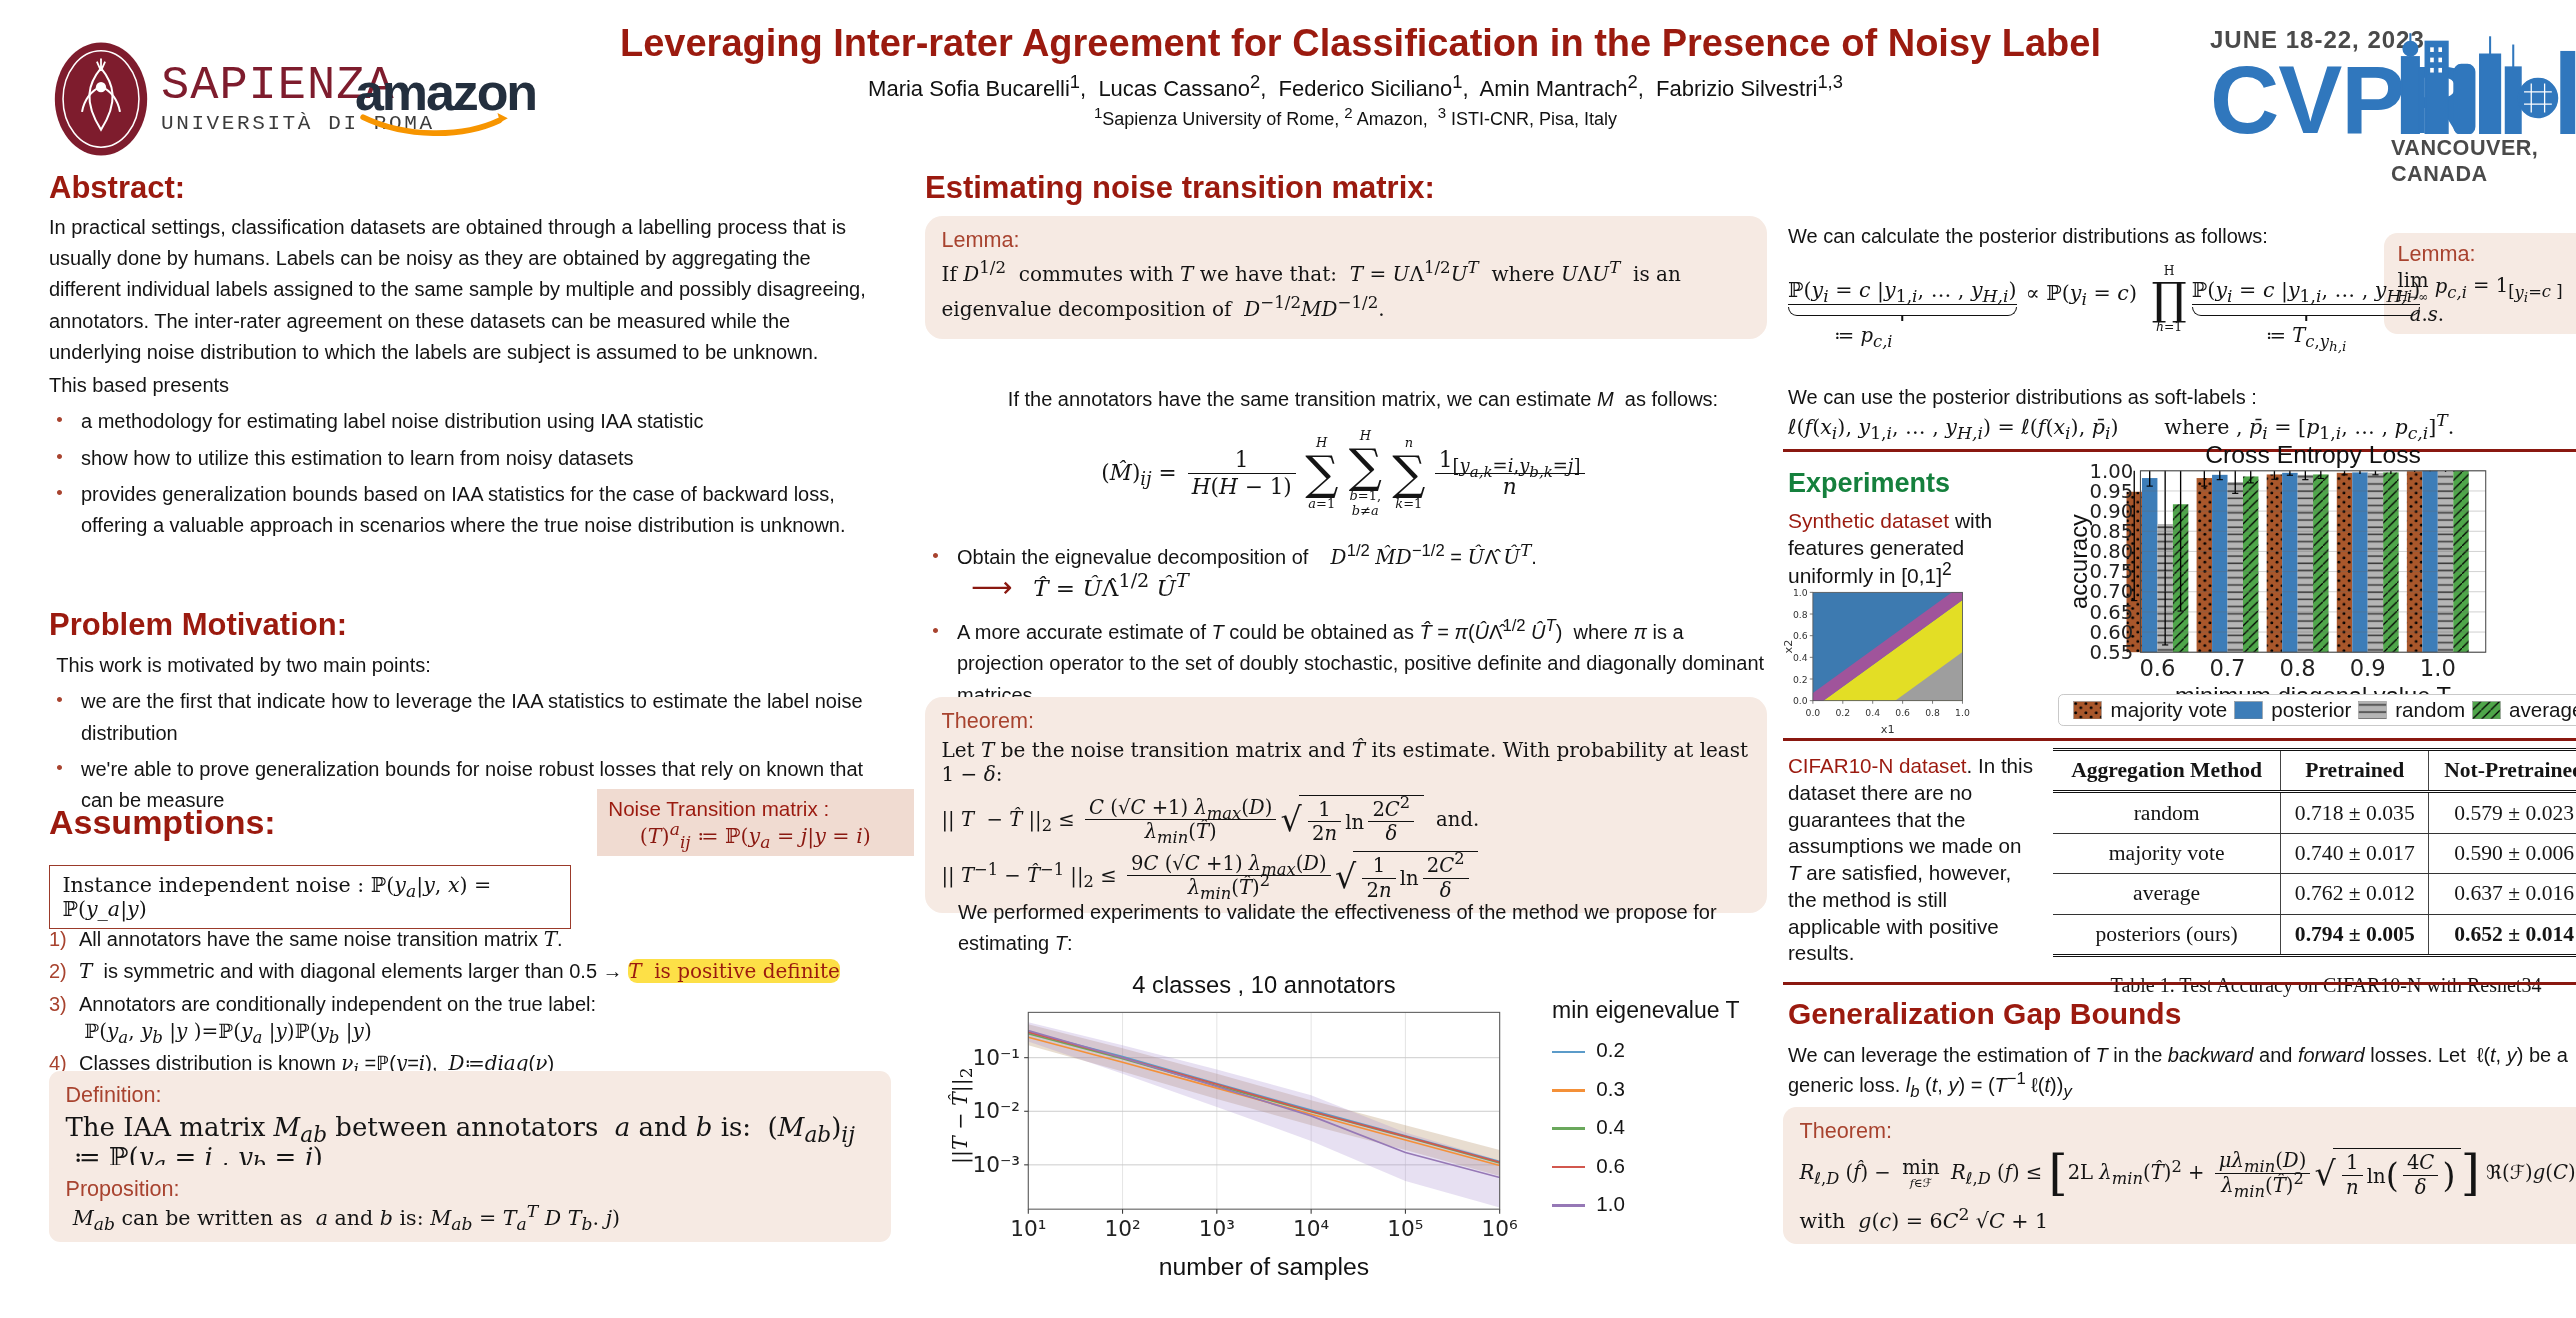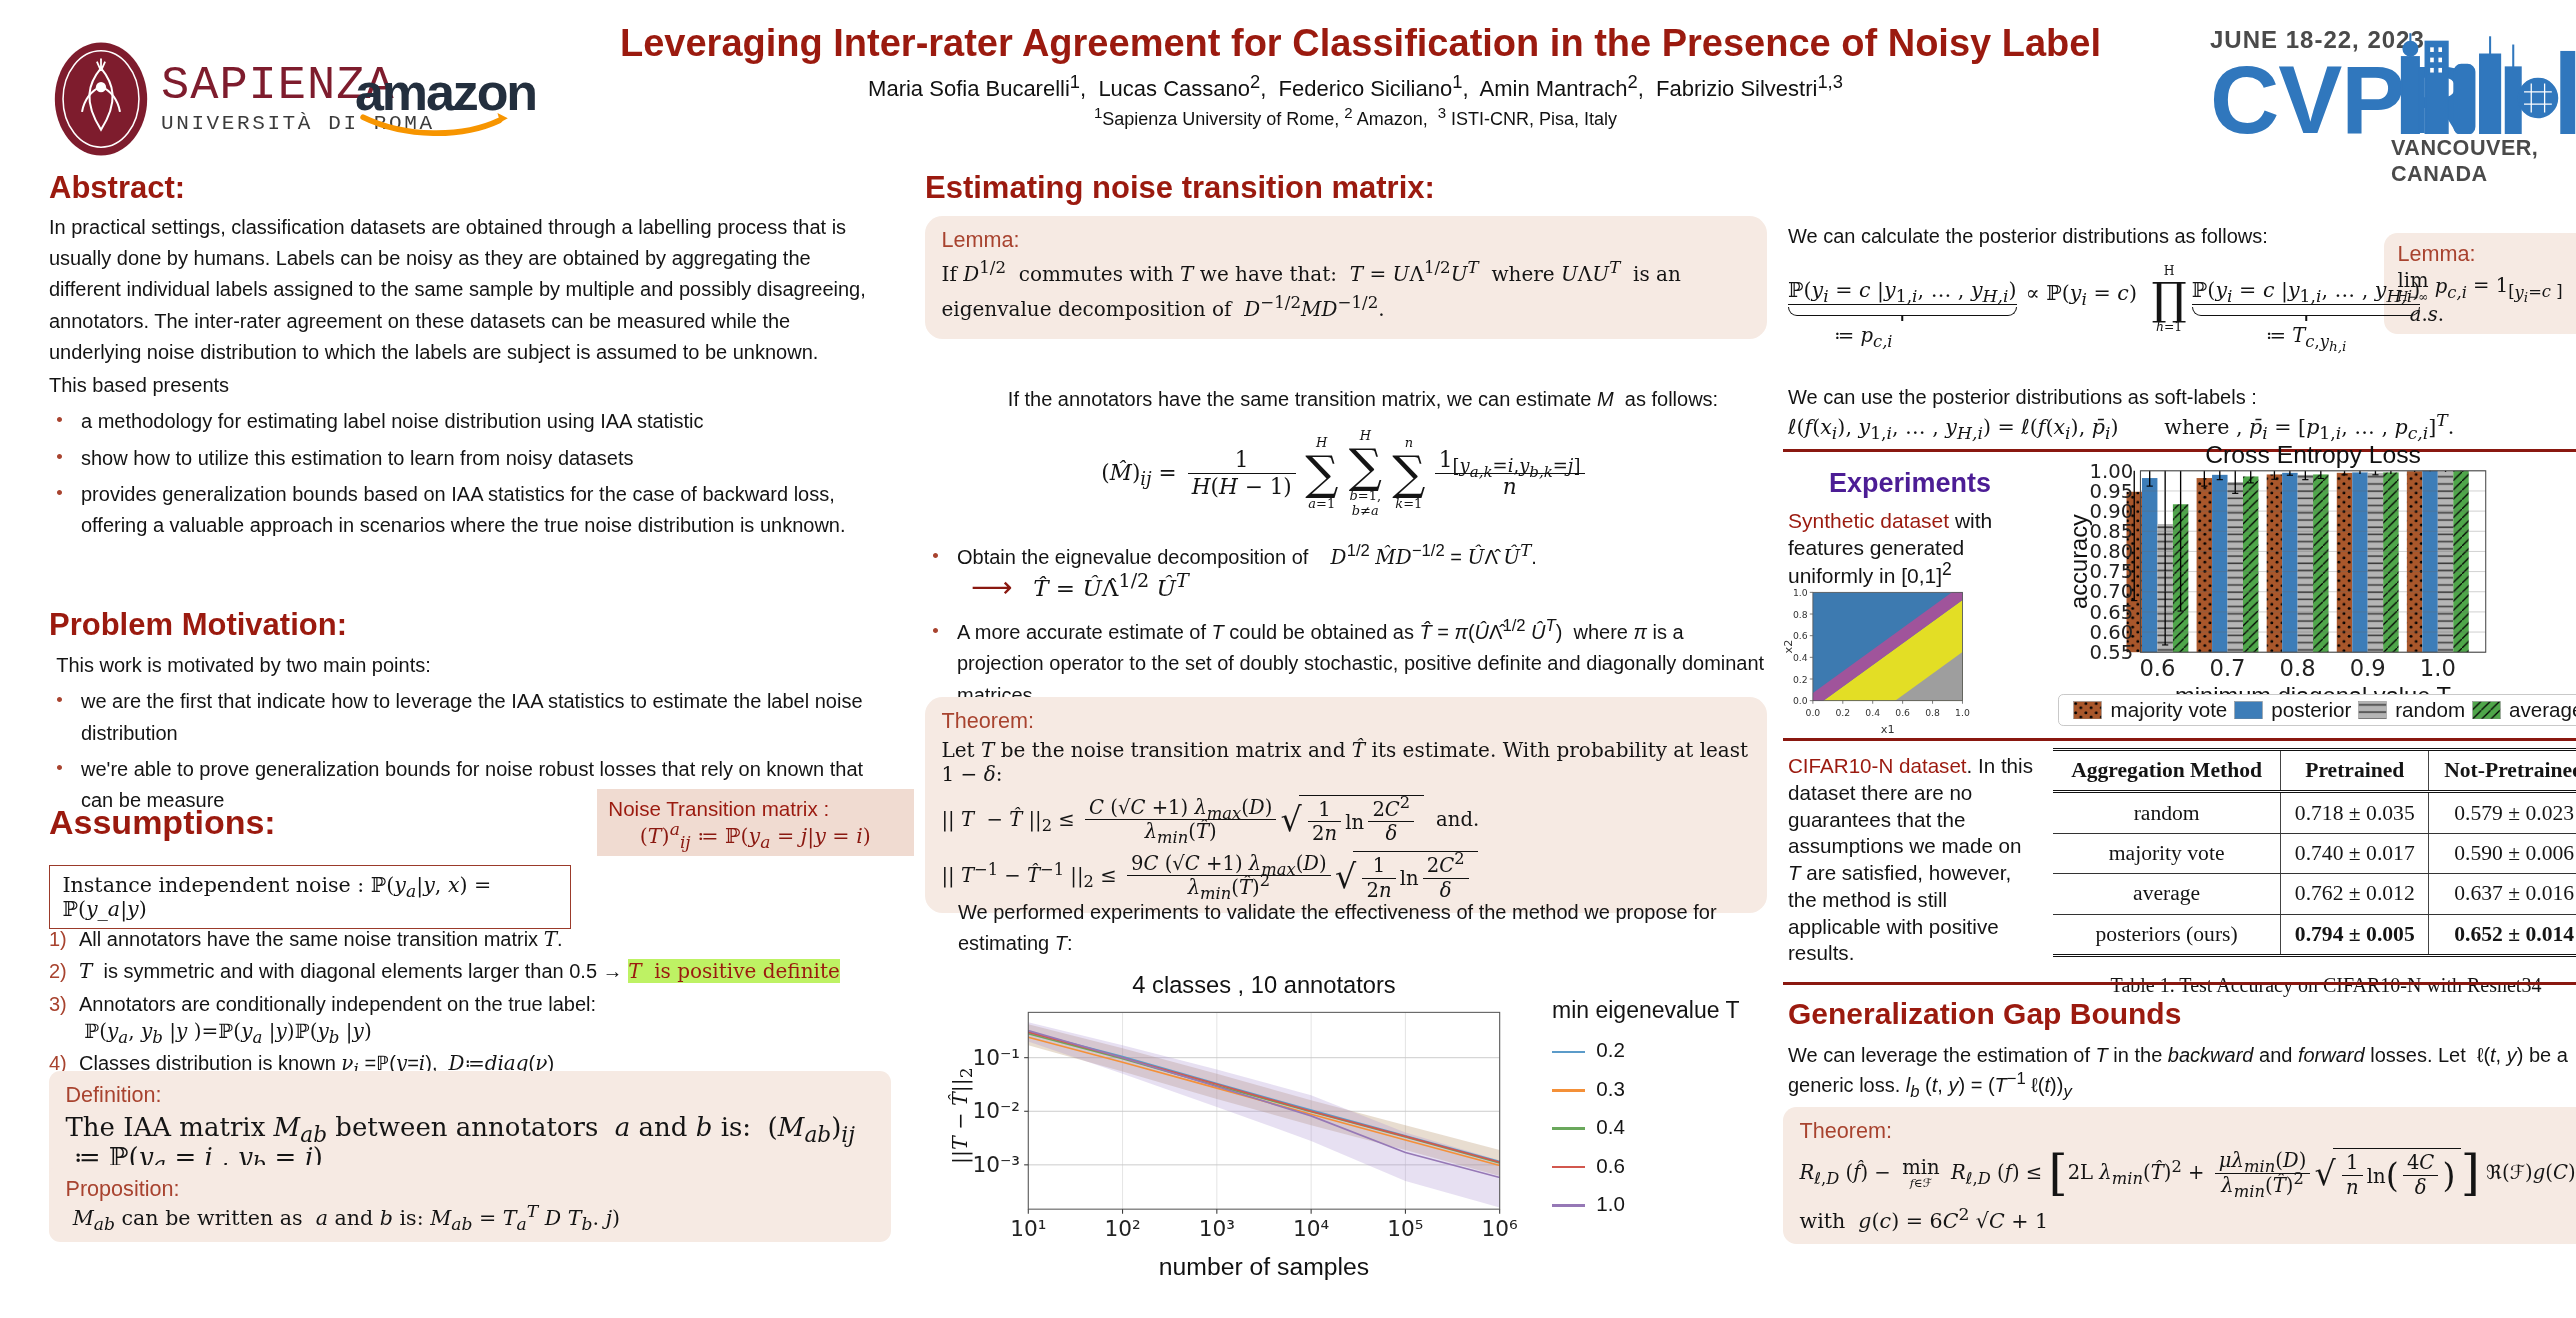--- a/index.html
+++ b/index.html
@@ -13,21 +13,21 @@
   .colhead{font-size:31px;font-weight:bold;color:#9b1a0f;}
   .body-txt{font-size:20px;line-height:1.56;color:#141414;}
   ul.blist{list-style:none;margin:3.1px 0 0 0;padding:0;}
   ul.blist li{position:relative;padding-left:32px;margin-top:5.2px;}
   ul.blist li::before{content:"•";position:absolute;left:7.2px;top:0;color:#a8432f;font-size:18.5px;}
   .numrow{display:flex;margin-top:5.2px;}
   .numrow .num{color:#a8432f;width:30px;flex:0 0 30px;}
   .eq-indent{display:inline-block;margin-left:5.2px;}
   .pinkbox{background:#f6eae3;border-radius:17.5px;padding:11.3px 16.5px;}
   .boxlabel{color:#a8432f;font-size:21.6px;margin-bottom:4.1px;}
-  .hl-red{background:#bef264;color:#9b1a0f;}
+  .hl-red{background:#fde047;color:#9b1a0f;border-radius:9px;}
   .m{font-family:"DejaVu Serif","DejaVu Sans",serif;}
   .m i{font-family:"DejaVu Serif","DejaVu Sans",serif;}
   .frac{display:inline-flex;flex-direction:column;vertical-align:middle;text-align:center;margin:0 4.1px;}
   .frac .t{display:block;padding:0 4.1px;line-height:1.15;}
   .frac .b{display:block;border-top:1.5px solid #111;padding:0 4.1px;line-height:1.2;}
   .bigop{display:inline-flex;flex-direction:column;align-items:center;vertical-align:middle;line-height:1;margin:0 5.2px;}
   .bigop .up{font-size:60%;line-height:1;}
   .bigop .op{font-size:215%;line-height:1;}
   .bigop .op.sm{font-size:100%;}
   .bigop .lo{font-size:60%;line-height:1.1;text-align:center;}
@@ -350,21 +350,21 @@
       <div class="ubrace"></div>
       <div class="pf-label">≔ <i>T</i><sub><i>c</i>,<i>y<sub>h,i</sub></i></sub></div>
     </div>
   </div>
 
   <div class="abs body-txt" style="left:1788px;top:382px;width:721px;">We can use the posterior distributions as soft-labels :</div>
   <div class="abs m" style="left:1788px;top:415px;width:840px;font-size:20.6px;">ℓ(<i>f</i>(<i>x<sub>i</sub></i>), <i>y</i><sub>1,<i>i</i></sub>, … , <i>y<sub>H,i</sub></i>) = ℓ(<i>f</i>(<i>x<sub>i</sub></i>), <i>p̄<sub>i</sub></i>) &nbsp;&nbsp;&nbsp;&nbsp;&nbsp; where , <i>p̄<sub>i</sub></i> = [<i>p</i><sub>1,<i>i</i></sub>, … , <i>p<sub>c,i</sub></i>]<sup><i>T</i></sup>.</div>
 
   <div class="abs sepline" style="left:1783px;top:449px;width:850px;"></div>
 
-  <h3 class="abs" style="left:1788px;top:468px;font-size:27px;color:#4c1d95;margin-left:41px;">Experiments</h3>
+  <h3 class="abs" style="left:1788px;top:468px;font-size:27px;color:#15803d;">Experiments</h3>
   <div class="abs" style="left:1788px;top:507px;width:242px;font-size:21px;line-height:1.30;">
     <span class="red">Synthetic dataset</span><span> with features generated uniformly in [0,1]<sup>2</sup></span>
   </div>
   <svg class="abs" id="scatter-svg" style="left:1784px;top:585px;" width="196" height="155" viewBox="0 0 380 300">
       <rect x="56" y="14" width="290" height="210" fill="#3d7ab0"></rect>
       <polygon points="76.3,224 346,224 346,28.69999999999999" fill="#e3de25"></polygon>
       <polygon points="215.5,224 346,224 346,129.5" fill="#9e9e9e"></polygon>
       <polygon points="56,224 76.3,224 346,28.69999999999999 346,14 325.7,14 56,209.3" fill="#a0549b"></polygon>
       <rect x="56" y="14" width="290" height="210" fill="none" stroke="#555" stroke-width="1.6"></rect>
       <text x="56" y="254" text-anchor="middle" font-size="18" fill="#333" font-family="DejaVu Sans">0.0</text>

